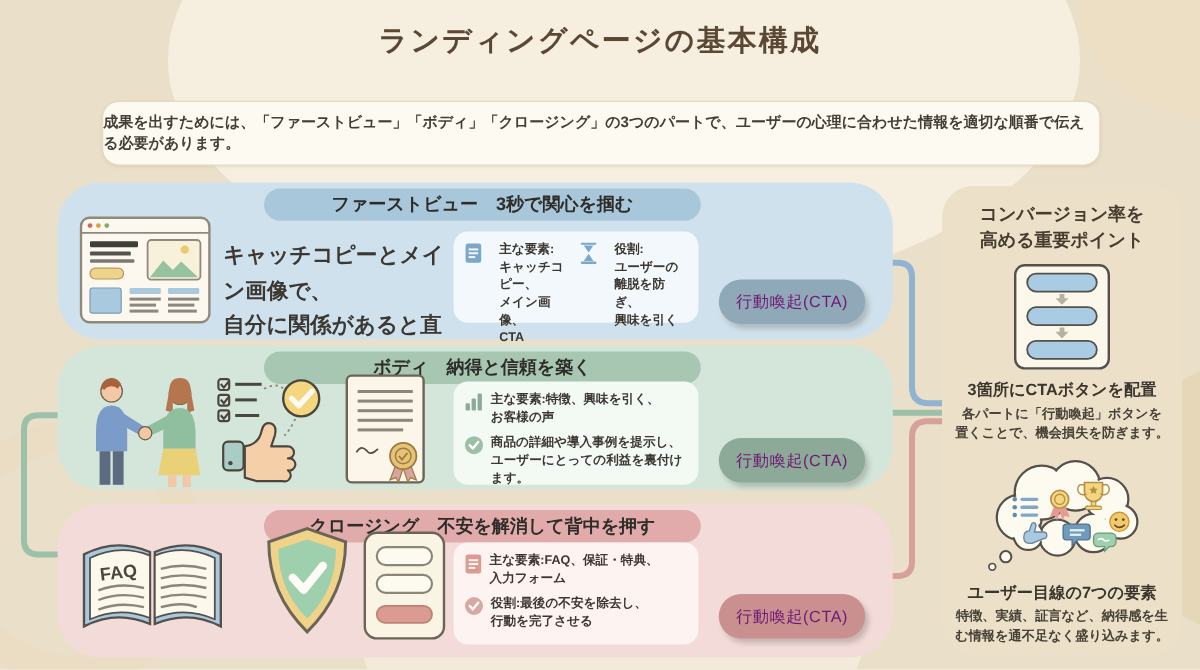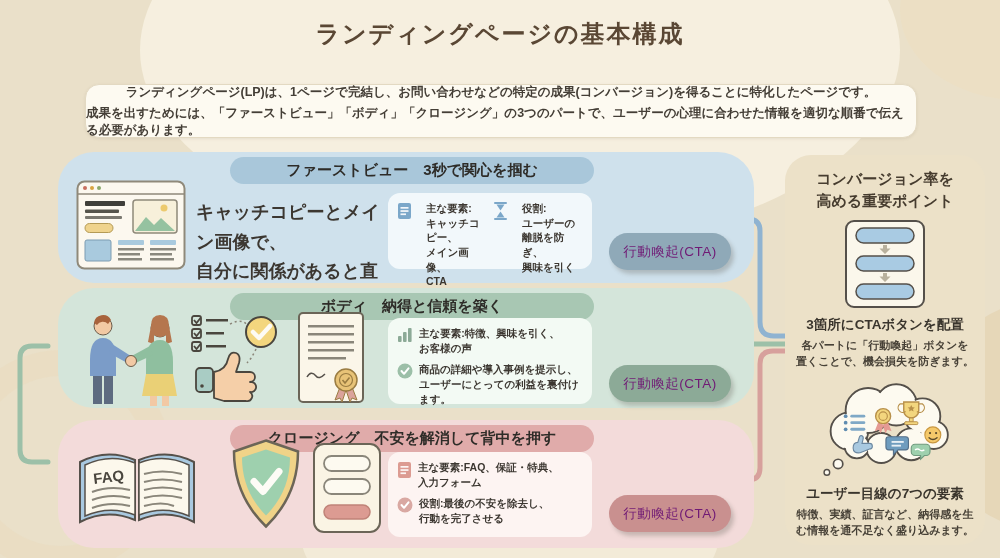--- a/index.html
+++ b/index.html
@@ -11,21 +11,21 @@
   .blob.b-right{left:930px;top:300px;width:230px;height:230px;background:#e6d7b8;}
   .blob.b-topright{left:900px;top:-80px;width:240px;height:180px;background:#ecdfc4;}
   .blob.b-ring{left:-50px;top:350px;width:170px;height:170px;border:26px solid #e9dcc0;background:transparent;opacity:.65;}
   .connectors{position:absolute;left:0;top:0;z-index:1;}
   .page-title{position:absolute;left:0;top:18px;width:100%;margin:0;text-align:center;
     font-size:24px;font-weight:bold;letter-spacing:2px;color:var(--title-text,#5a4734);z-index:2;}
   .intro{position:absolute;left:85px;top:84px;width:830px;height:52px;background:#fdfaf1;
     border:1px solid #e3d9c2;border-radius:14px;z-index:2;display:flex;flex-direction:column;
     justify-content:center;align-items:center;box-shadow:0 1px 3px rgba(120,110,90,.12);}
   .intro p{margin:2px 0;font-size:12.5px;font-weight:bold;color:#443e36;}
-  .sec{position:absolute;left:58px;width:696px;border-radius:36px;z-index:2;}
+  .sec{position:absolute;left:48px;width:696px;border-radius:36px;z-index:2;}
   .sec1{top:152px;height:131px;background:var(--sec-blue-bg,#cfe1ec);}
   .sec2{top:288px;height:120px;background:var(--sec-green-bg,#d4e5da);}
   .sec3{top:420px;height:128px;background:var(--sec-pink-bg,#f3dbda);}
   .pill{position:absolute;left:172px;top:5px;width:364px;height:27px;border-radius:15px;
     display:flex;align-items:center;justify-content:center;font-size:15px;font-weight:bold;color:#2e2c28;}
   .sec1 .pill{background:var(--sec-blue-pill,#a9c7da);}
   .sec2 .pill{background:var(--sec-green-pill,#a8c7b3);}
   .sec3 .pill{background:var(--sec-pink-pill,#e0abaa);}
   .illus{position:absolute;}
   .desc{position:absolute;left:138px;top:46px;width:195px;margin:0;font-size:18px;font-weight:bold;line-height:1.65;}
@@ -68,21 +68,20 @@
   <svg class="connectors" width="1000" height="558">
     <path d="M732 219 L748 219 Q760 219 760 231 L760 322 Q760 336 774 336 L792 336" fill="none" style="stroke:var(--conn-blue)" stroke-width="5" stroke-linecap="round"></path>
     <path d="M732 344 L792 344" fill="none" style="stroke:var(--conn-green)" stroke-width="5" stroke-linecap="round"></path>
     <path d="M732 480 L748 480 Q760 480 760 468 L760 364 Q760 351 773 351 L792 351" fill="none" style="stroke:var(--conn-pink)" stroke-width="5" stroke-linecap="round"></path>
     <path d="M48 346 L32 346 Q20 346 20 358 L20 450 Q20 462 32 462 L48 462" fill="none" style="stroke:var(--conn-green)" stroke-width="5" stroke-linecap="round"></path>
   </svg>
 
   <h1 class="page-title">ランディングページの基本構成</h1>
 
   <div class="intro">
-    <p>ランディングページ(LP)は、1ページで完結し、お問い合わせなどの特定の成果(コンバージョン)を得ることに特化したページです。</p>
     <p>成果を出すためには、「ファーストビュー」「ボディ」「クロージング」の3つのパートで、ユーザーの心理に合わせた情報を適切な順番で伝える必要があります。</p>
   </div>
 
   <section class="sec sec1">
     <div class="pill">ファーストビュー　3秒で関心を掴む</div>
     <svg class="illus" style="left:18px;top:28px" width="110" height="90" viewBox="0 0 110 90">
       <rect x="1.5" y="1.5" width="107" height="87" rx="7" fill="#fcf8ef" stroke="#8f897a" stroke-width="2"></rect>
       <line x1="1.5" y1="14" x2="108.5" y2="14" stroke="#8f897a" stroke-width="1.5"></line>
       <circle cx="9" cy="8" r="2" fill="#c96f5f"></circle>
         <circle cx="16" cy="8" r="2" fill="#d9a441"></circle>

